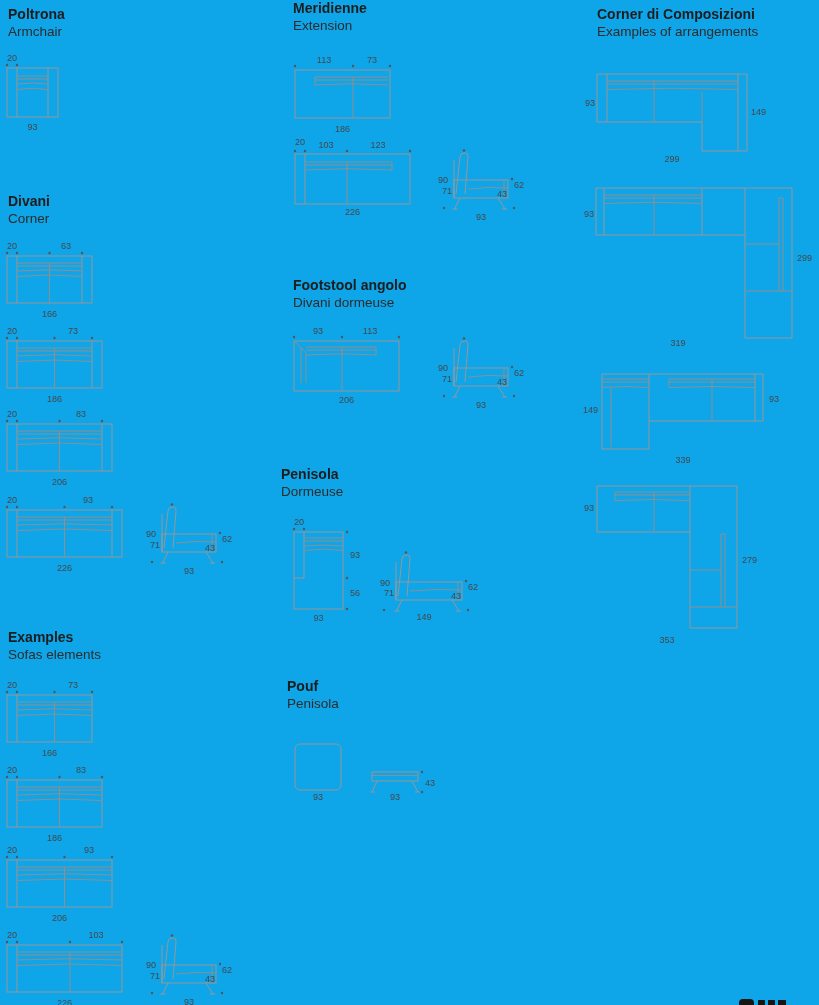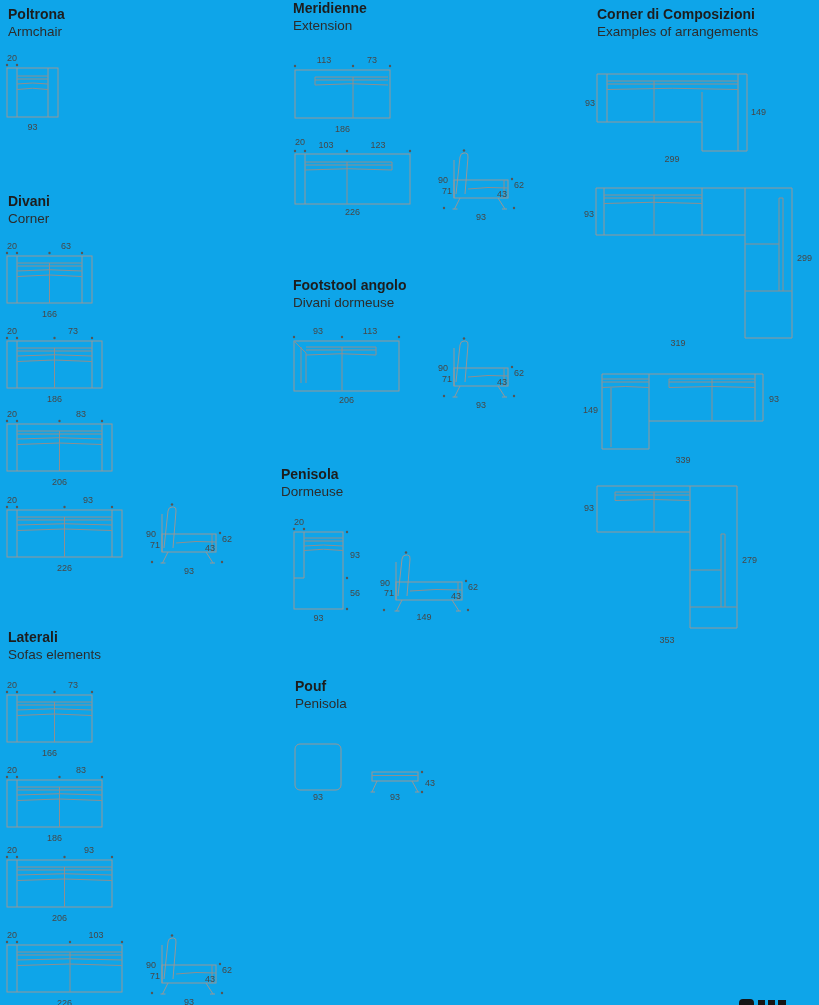--- a/index.html
+++ b/index.html
@@ -22,36 +22,36 @@
 
   <div class="hd" style="left:8px;top:6px">
     <div class="t">Poltrona</div>
     <div class="s">Armchair</div>
   </div>
   <div class="hd" style="left:8px;top:193px">
     <div class="t">Divani</div>
     <div class="s">Corner</div>
   </div>
   <div class="hd" style="left:8px;top:629px">
-    <div class="t">Laterali</div>
+    <div class="t">Examples</div>
     <div class="s">Sofas elements</div>
   </div>
   <div class="hd" style="left:293px;top:0">
     <div class="t">Meridienne</div>
     <div class="s">Extension</div>
   </div>
   <div class="hd" style="left:293px;top:277px">
     <div class="t">Footstool angolo</div>
     <div class="s">Divani dormeuse</div>
   </div>
   <div class="hd" style="left:281px;top:466px">
     <div class="t">Penisola</div>
     <div class="s">Dormeuse</div>
   </div>
-  <div class="hd" style="left:295px;top:678px">
+  <div class="hd" style="left:287px;top:678px">
     <div class="t">Pouf</div>
     <div class="s">Penisola</div>
   </div>
   <div class="hd" style="left:597px;top:6px">
     <div class="t">Corner di Composizioni</div>
     <div class="s">Examples of arrangements</div>
   </div>
 
   <svg class="fig" style="left:2px;top:52px" width="70" height="84">
     <g>

